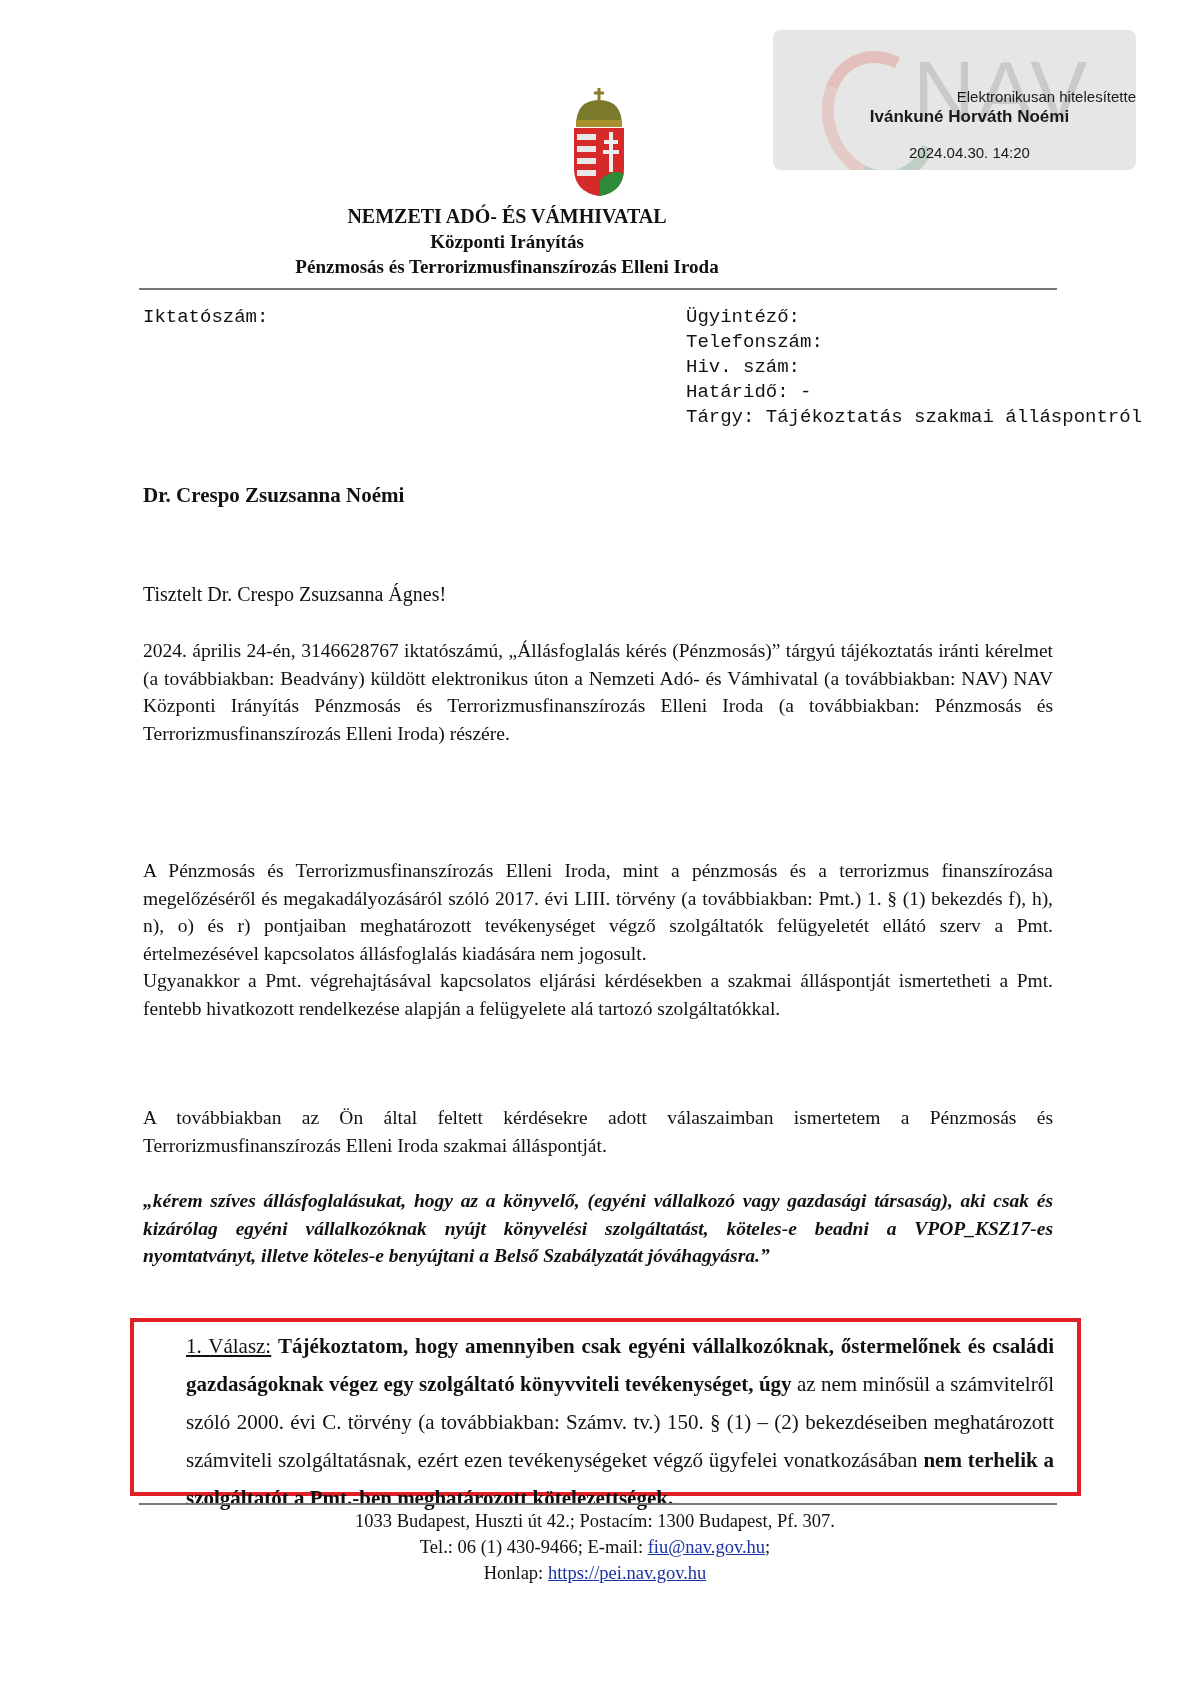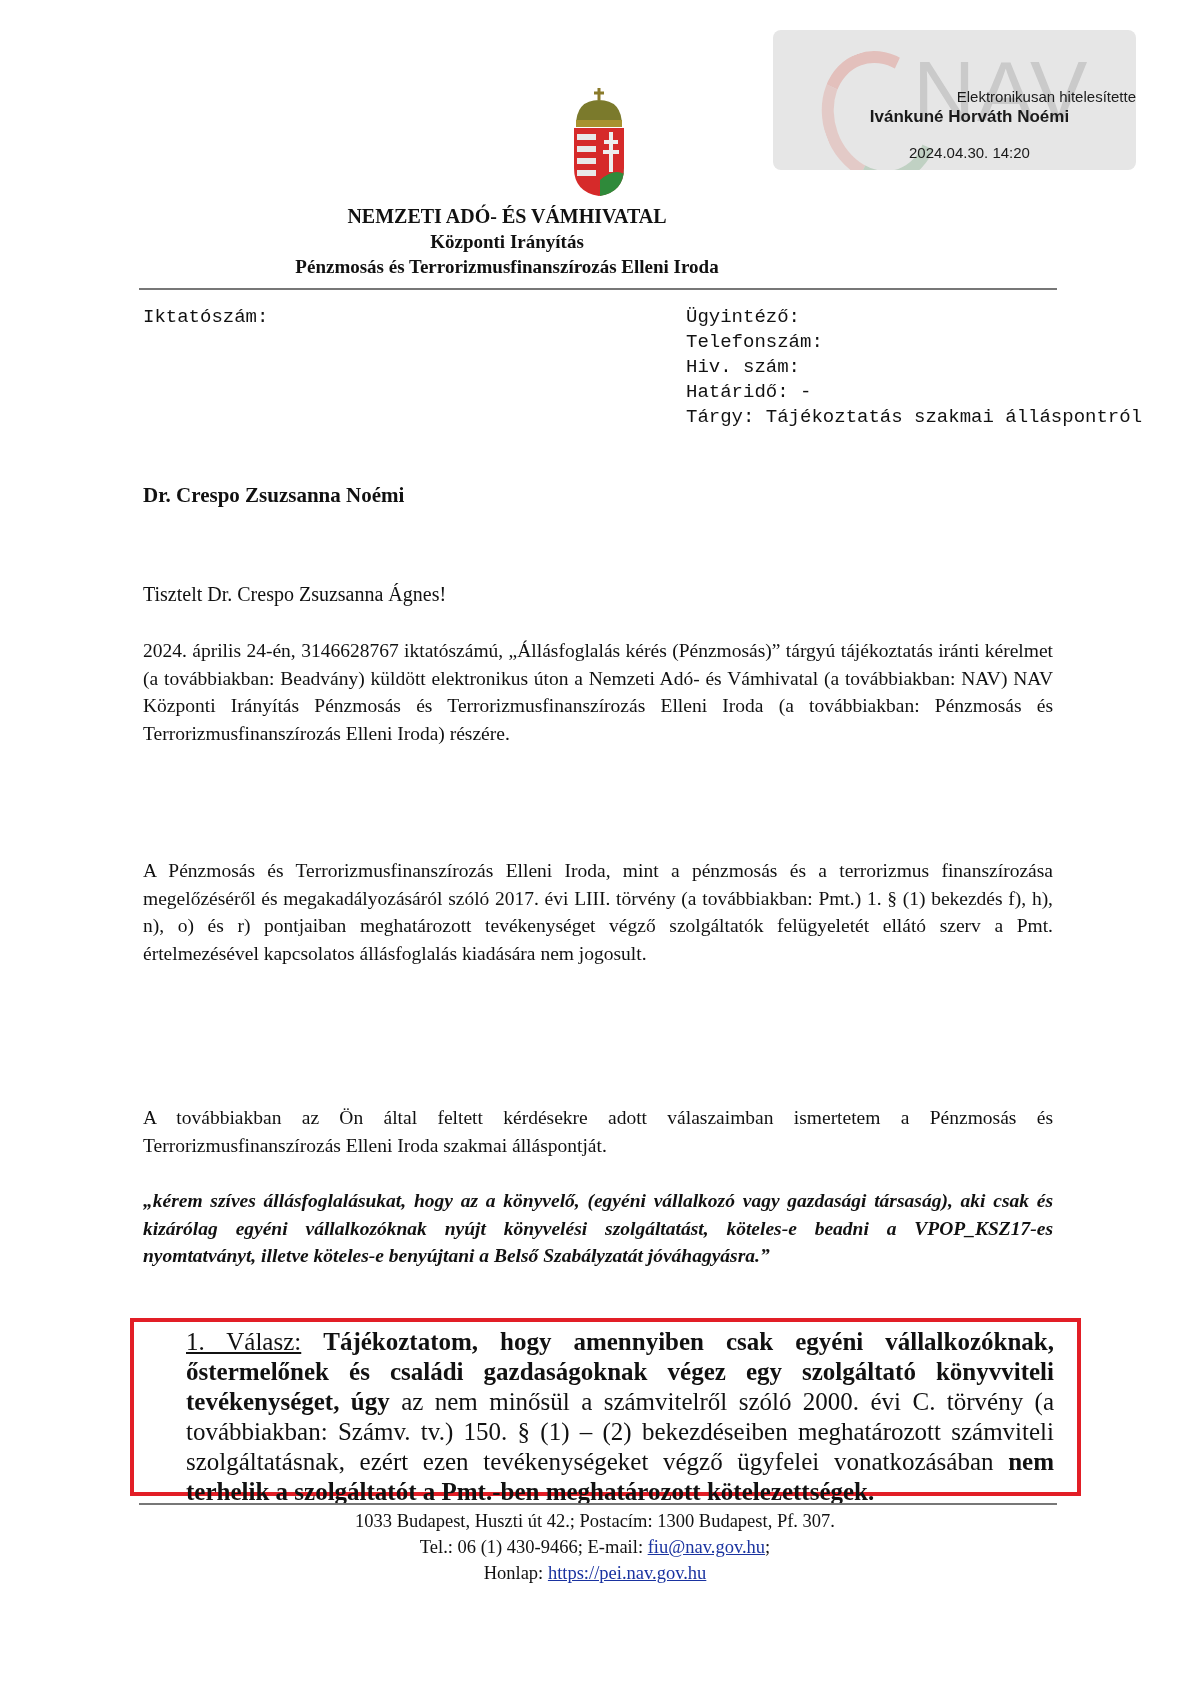--- a/index.html
+++ b/index.html
@@ -45,21 +45,21 @@
   .body-text {
     left: 143px; width: 910px; font-size: 19.5px; line-height: 27.5px; text-align: justify;
   }
   .body-text p { margin: 0; }
   .quote { font-style: italic; font-weight: bold; }
   .answer-box {
     left: 130px; top: 1318px; width: 951px; height: 178px;
     border: 4px solid #e21e26; box-sizing: border-box;
   }
   .answer-text {
-    left: 186px; top: 1327px; width: 868px; font-size: 25px; line-height: 30px; text-align: justify;
+    left: 186px; top: 1327px; width: 868px; font-size: 21px; line-height: 38px; text-align: justify;
   }
   .answer-text p { margin: 0; }
   .u { text-decoration: underline; }
   .b { font-weight: bold; }
   .footer { left: 0; width: 1190px; text-align: center; font-size: 18.5px; line-height: 26px; }
   .footer a { color: #1a33a0; text-decoration: underline; }
 </style>
 </head>
 <body>
 
@@ -102,20 +102,21 @@
 <div class="abs" style="left:143px; top:483px; font-size:21px; font-weight:bold;">Dr. Crespo Zsuzsanna Noémi</div>
 
 <div class="abs" style="left:143px; top:583px; font-size:20px;">Tisztelt Dr. Crespo Zsuzsanna Ágnes!</div>
 
 <div class="abs body-text" style="top:637px;">
   <p>2024. április 24-én, 3146628767 iktatószámú, „Állásfoglalás kérés (Pénzmosás)” tárgyú tájékoztatás iránti kérelmet (a továbbiakban: Beadvány) küldött elektronikus úton a Nemzeti Adó- és Vámhivatal (a továbbiakban: NAV) NAV Központi Irányítás Pénzmosás és Terrorizmusfinanszírozás Elleni Iroda (a továbbiakban: Pénzmosás és Terrorizmusfinanszírozás Elleni Iroda) részére.</p>
 </div>
 
 <div class="abs body-text" style="top:857px;">
   <p>A Pénzmosás és Terrorizmusfinanszírozás Elleni Iroda, mint a pénzmosás és a terrorizmus finanszírozása megelőzéséről és megakadályozásáról szóló 2017. évi LIII. törvény (a továbbiakban: Pmt.) 1. § (1) bekezdés f), h), n), o) és r) pontjaiban meghatározott tevékenységet végző szolgáltatók felügyeletét ellátó szerv a Pmt. értelmezésével kapcsolatos állásfoglalás kiadására nem jogosult.</p>
+  <p>Ugyanakkor a Pmt. végrehajtásával kapcsolatos eljárási kérdésekben a szakmai álláspontját ismertetheti a Pmt. fentebb hivatkozott rendelkezése alapján a felügyelete alá tartozó szolgáltatókkal.</p>
 </div>
 
 <div class="abs body-text" style="top:1104px;">
   <p>A továbbiakban az Ön által feltett kérdésekre adott válaszaimban ismertetem a Pénzmosás és Terrorizmusfinanszírozás Elleni Iroda szakmai álláspontját.</p>
 </div>
 
 <div class="abs body-text quote" style="top:1187px;">
   <p>„kérem szíves állásfoglalásukat, hogy az a könyvelő, (egyéni vállalkozó vagy gazdasági társaság), aki csak és kizárólag egyéni vállalkozóknak nyújt könyvelési szolgáltatást, köteles-e beadni a VPOP_KSZ17-es nyomtatványt, illetve köteles-e benyújtani a Belső Szabályzatát jóváhagyásra.”</p>
 </div>
 

